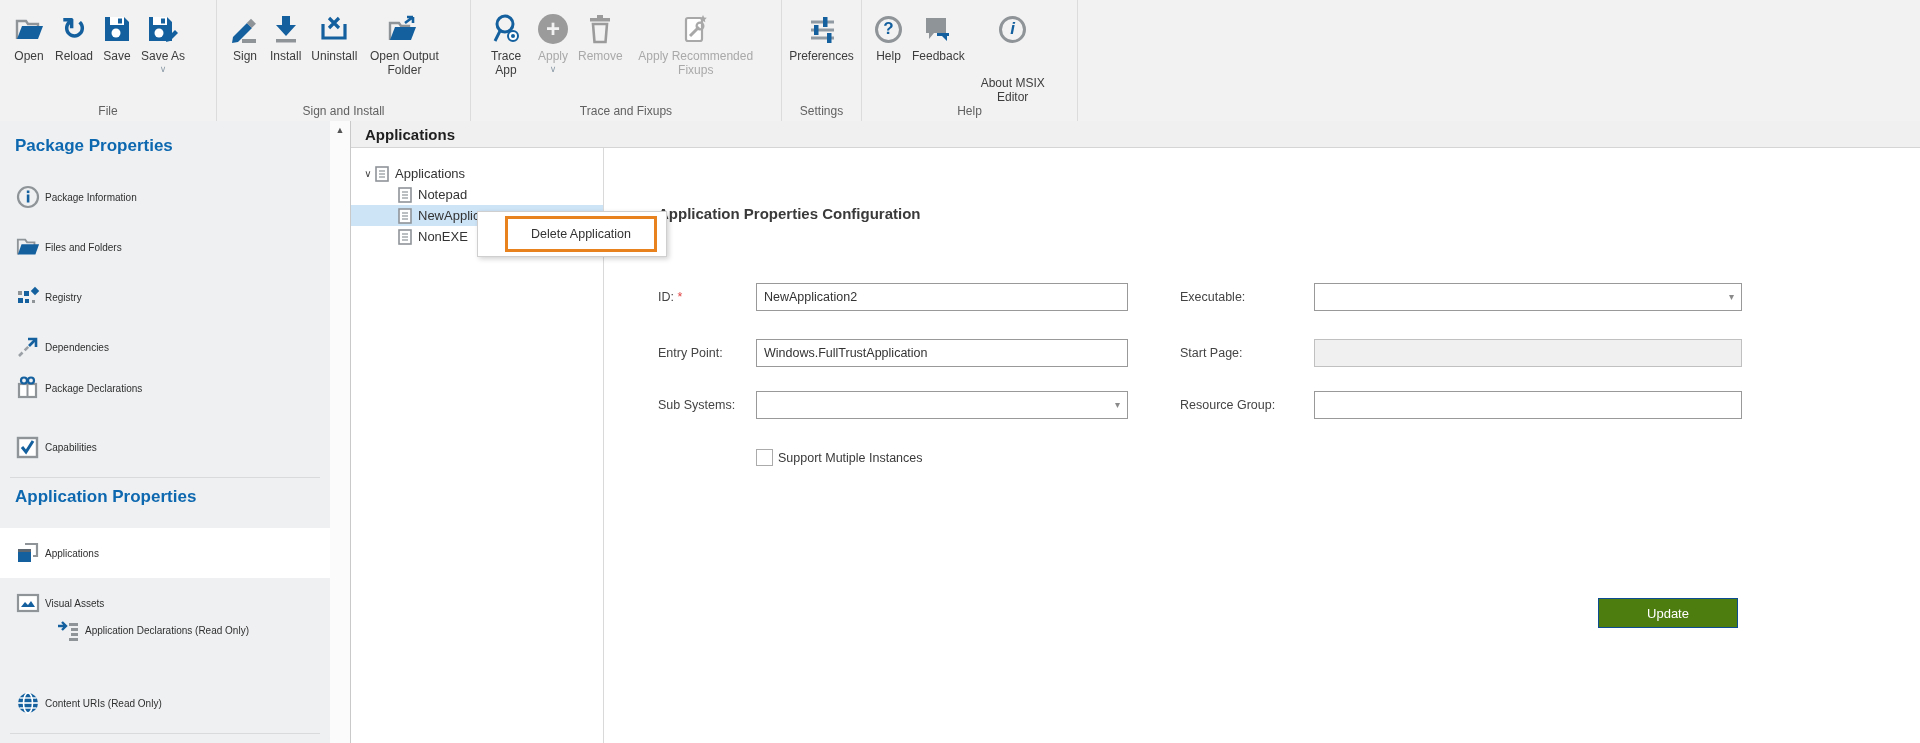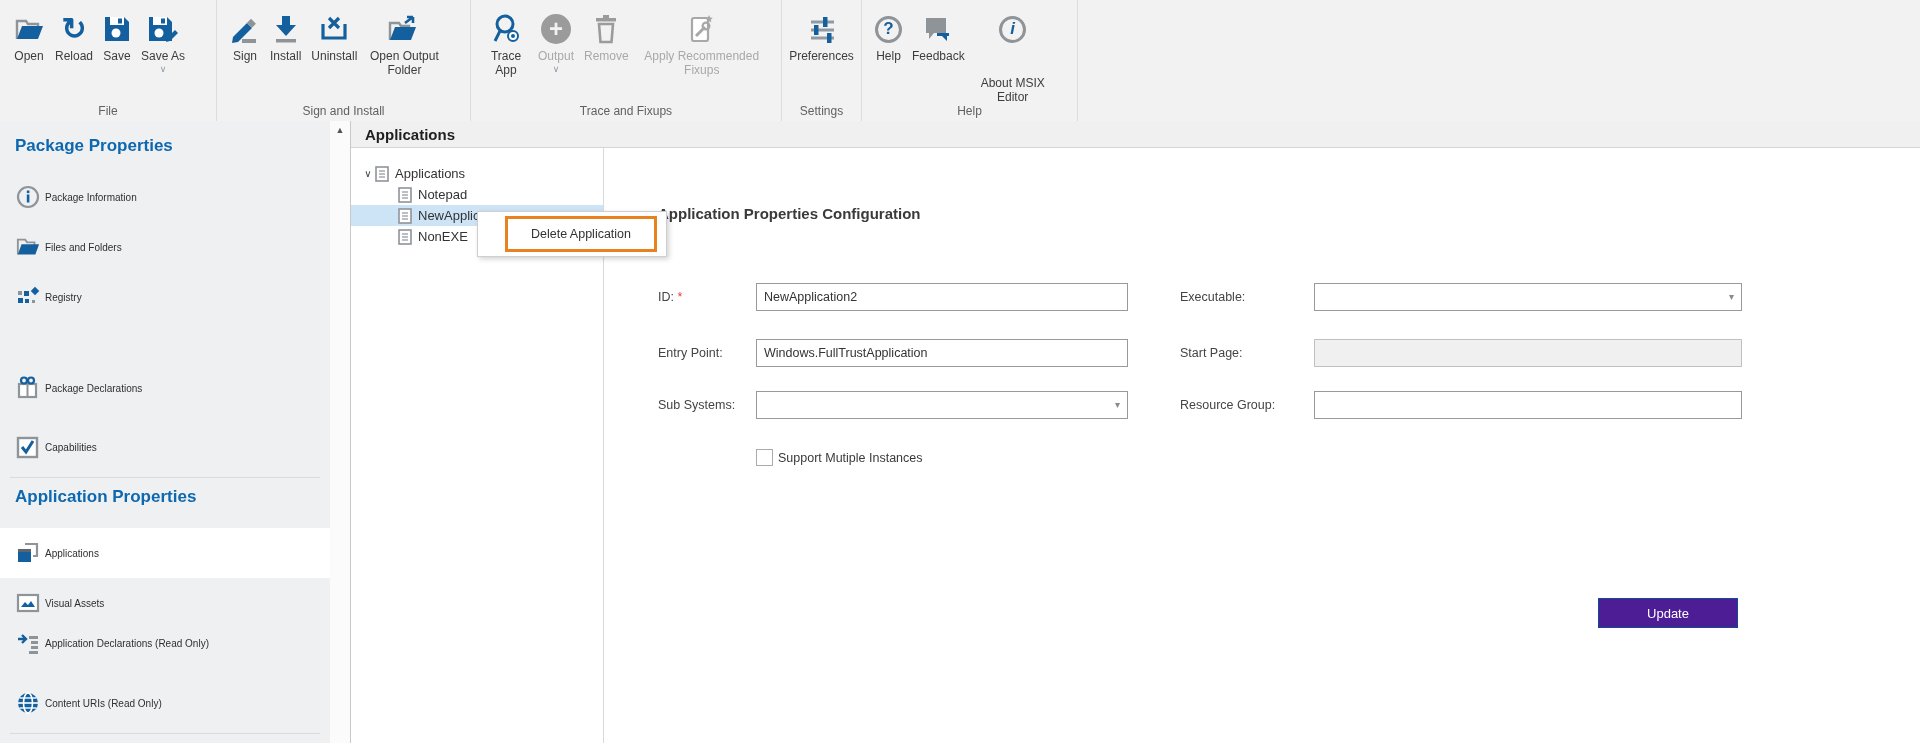--- a/index.html
+++ b/index.html
@@ -60,21 +60,21 @@
   .form-title{position:absolute;left:54px;top:57px;font-size:15px;font-weight:bold;color:#3a3a3a;}
   .flabel{position:absolute;font-size:12.5px;color:#444;}
   .req{color:#e04343;}
   .field{position:absolute;height:28px;box-sizing:border-box;border:1px solid #999;background:#fff;
          font-size:12.5px;color:#333;padding:0 7px;font-family:"Liberation Sans",sans-serif;}
   .field:disabled,.field.disabled{background:#f0f0f0;border-color:#c0c0c0;}
   .combo{position:absolute;height:28px;box-sizing:border-box;border:1px solid #999;background:#fff;}
   .combo .caret{position:absolute;right:7px;top:7px;font-size:10px;color:#8a8a8a;}
   .chk{position:absolute;width:17px;height:17px;border:1px solid #ababab;background:#fff;box-sizing:border-box;}
   .chk-label{position:absolute;font-size:12.5px;color:#3a3a3a;}
-  .update-btn{position:absolute;left:994px;top:450px;width:140px;height:30px;background:#4c1d95;
+  .update-btn{position:absolute;left:994px;top:450px;width:140px;height:30px;background:#4d7c0f;
               color:#fff;border:1px solid #0d4c91;font-size:13px;font-family:"Liberation Sans",sans-serif;cursor:pointer;}
 
   
   .ctx{position:absolute;left:477px;top:211px;width:190px;height:46px;background:#fff;
        border:1px solid #cfcfcf;box-shadow:2px 2px 5px rgba(0,0,0,0.18);box-sizing:border-box;z-index:50;}
   .ctx-item{position:absolute;left:27px;top:4px;width:152px;height:36px;border:3px solid #e8821e;
             box-sizing:border-box;display:flex;align-items:center;justify-content:center;
             font-size:12.5px;color:#333;background:#fff;cursor:pointer;}
 </style>
 </head>
@@ -183,21 +183,21 @@
                 <circle cx="22" cy="22" r="5" fill="#fff" stroke="#14609f" stroke-width="2"></circle>
                 <circle cx="22" cy="22" r="2" fill="#14609f"></circle>
               </svg>
           </span>
           <span class="rlabel" style="max-width:44px;">Trace App</span>
         </div>
         <div class="rbtn disabled">
           <span class="ricon">
               <span class="apply-circ">+</span>
             </span>
-          <span class="rlabel">Output</span>
+          <span class="rlabel">Apply</span>
           <span class="chev">∨</span>
         </div>
         <div class="rbtn disabled">
           <span class="ricon">
             <svg width="28" height="30" viewBox="0 0 28 30">
                 <rect x="11" y="1" width="6" height="3" fill="#9b9b9b"></rect>
                 <rect x="4" y="4" width="20" height="3.5" fill="#9b9b9b"></rect>
                 <path d="M7 10 h14 l-1.5 18 h-11 z" fill="none" stroke="#9b9b9b" stroke-width="2.6"></path>
               </svg>
           </span>
@@ -299,20 +299,30 @@
             <rect x="8" y="6" width="5" height="5" fill="#14609f"></rect>
             <rect x="2" y="13" width="5" height="5" fill="#14609f"></rect>
             <rect x="9" y="14" width="4" height="4" fill="#14609f"></rect>
             <rect x="16" y="3" width="6" height="6" transform="rotate(45 19 6)" fill="#14609f"></rect>
             <rect x="16" y="15" width="3" height="3" fill="#8f9499"></rect>
           </svg>
       </span>
       <span class="slabel">Registry</span>
     </div>
 
+    <div class="side-item" style="top:201px;">
+      <span class="sicon">
+        <svg width="24" height="24" viewBox="0 0 24 24">
+            <line x1="3" y1="21" x2="14" y2="10" stroke="#9aa0a5" stroke-width="2.6" stroke-dasharray="5 3"></line>
+            <path d="M12 4 h8 v8" fill="none" stroke="#14609f" stroke-width="2.6"></path>
+            <line x1="20" y1="4" x2="13" y2="11" stroke="#14609f" stroke-width="2.6"></line>
+          </svg>
+      </span>
+      <span class="slabel">Dependencies</span>
+    </div>
 
     <div class="side-item" style="top:242px;">
       <span class="sicon">
         <svg width="24" height="24" viewBox="0 0 24 24">
             <rect x="3" y="8" width="17" height="13" fill="#fff" stroke="#8f9499" stroke-width="2.2"></rect>
             <line x1="11.5" y1="8" x2="11.5" y2="21" stroke="#8f9499" stroke-width="2"></line>
             <circle cx="8" cy="4.5" r="3" fill="none" stroke="#14609f" stroke-width="2.2"></circle>
             <circle cx="15" cy="4.5" r="3" fill="none" stroke="#14609f" stroke-width="2.2"></circle>
           </svg>
       </span>
@@ -346,21 +356,21 @@
     <div class="side-item" style="top:457px;">
       <span class="sicon">
         <svg width="24" height="24" viewBox="0 0 24 24">
             <rect x="2" y="4" width="20" height="16" fill="#fff" stroke="#8f9499" stroke-width="2.2"></rect>
             <path d="M5 16 l4-5 3 3 3-4 4 6 z" fill="#14609f"></path>
           </svg>
       </span>
       <span class="slabel">Visual Assets</span>
     </div>
 
-    <div class="side-item" style="top:497px;">
+    <div class="side-item" style="top:484px;margin-left:40px;">
       <span class="sicon">
         <svg width="24" height="24" viewBox="0 0 24 24">
             <path d="M2 8 h8 M6 4 l4 4 -4 4" fill="none" stroke="#14609f" stroke-width="2.4"></path>
             <rect x="13" y="5" width="9" height="3" fill="#8f9499"></rect>
             <rect x="15" y="10" width="7" height="3" fill="#8f9499"></rect>
             <rect x="15" y="15" width="7" height="3" fill="#8f9499"></rect>
             <rect x="13" y="20" width="9" height="3" fill="#8f9499"></rect>
           </svg>
       </span>
       <span class="slabel">Application Declarations (Read Only)</span>

